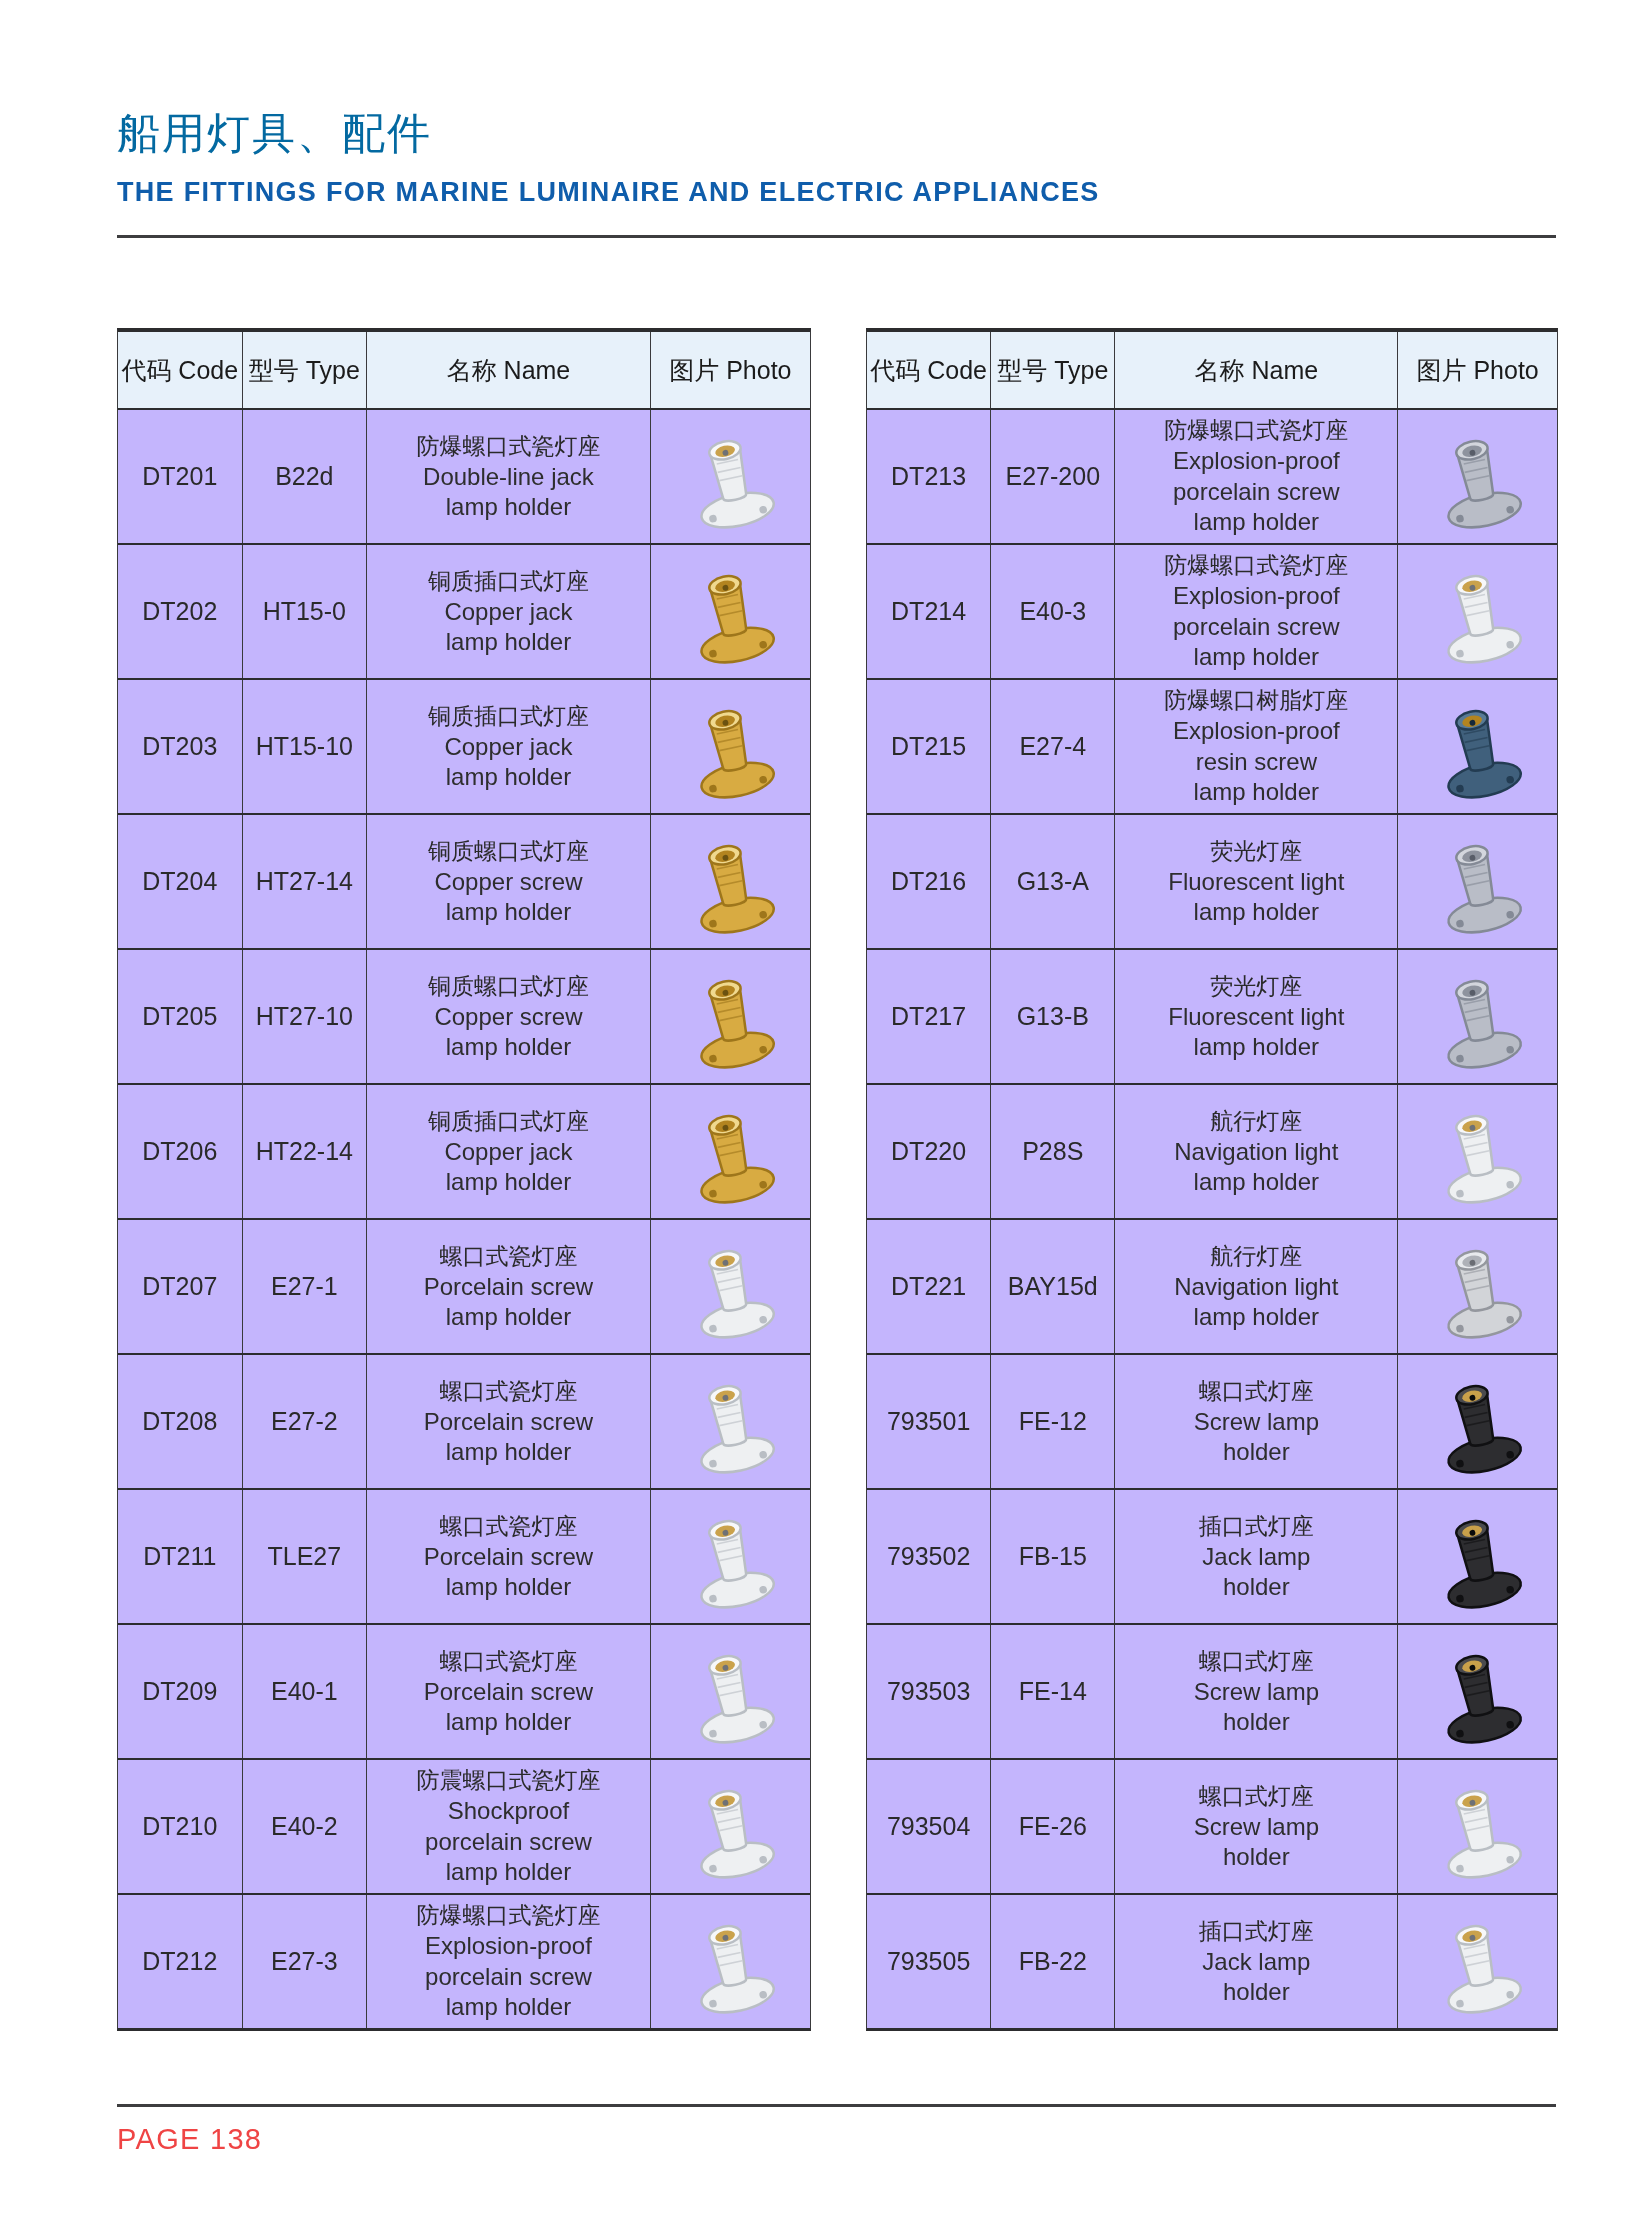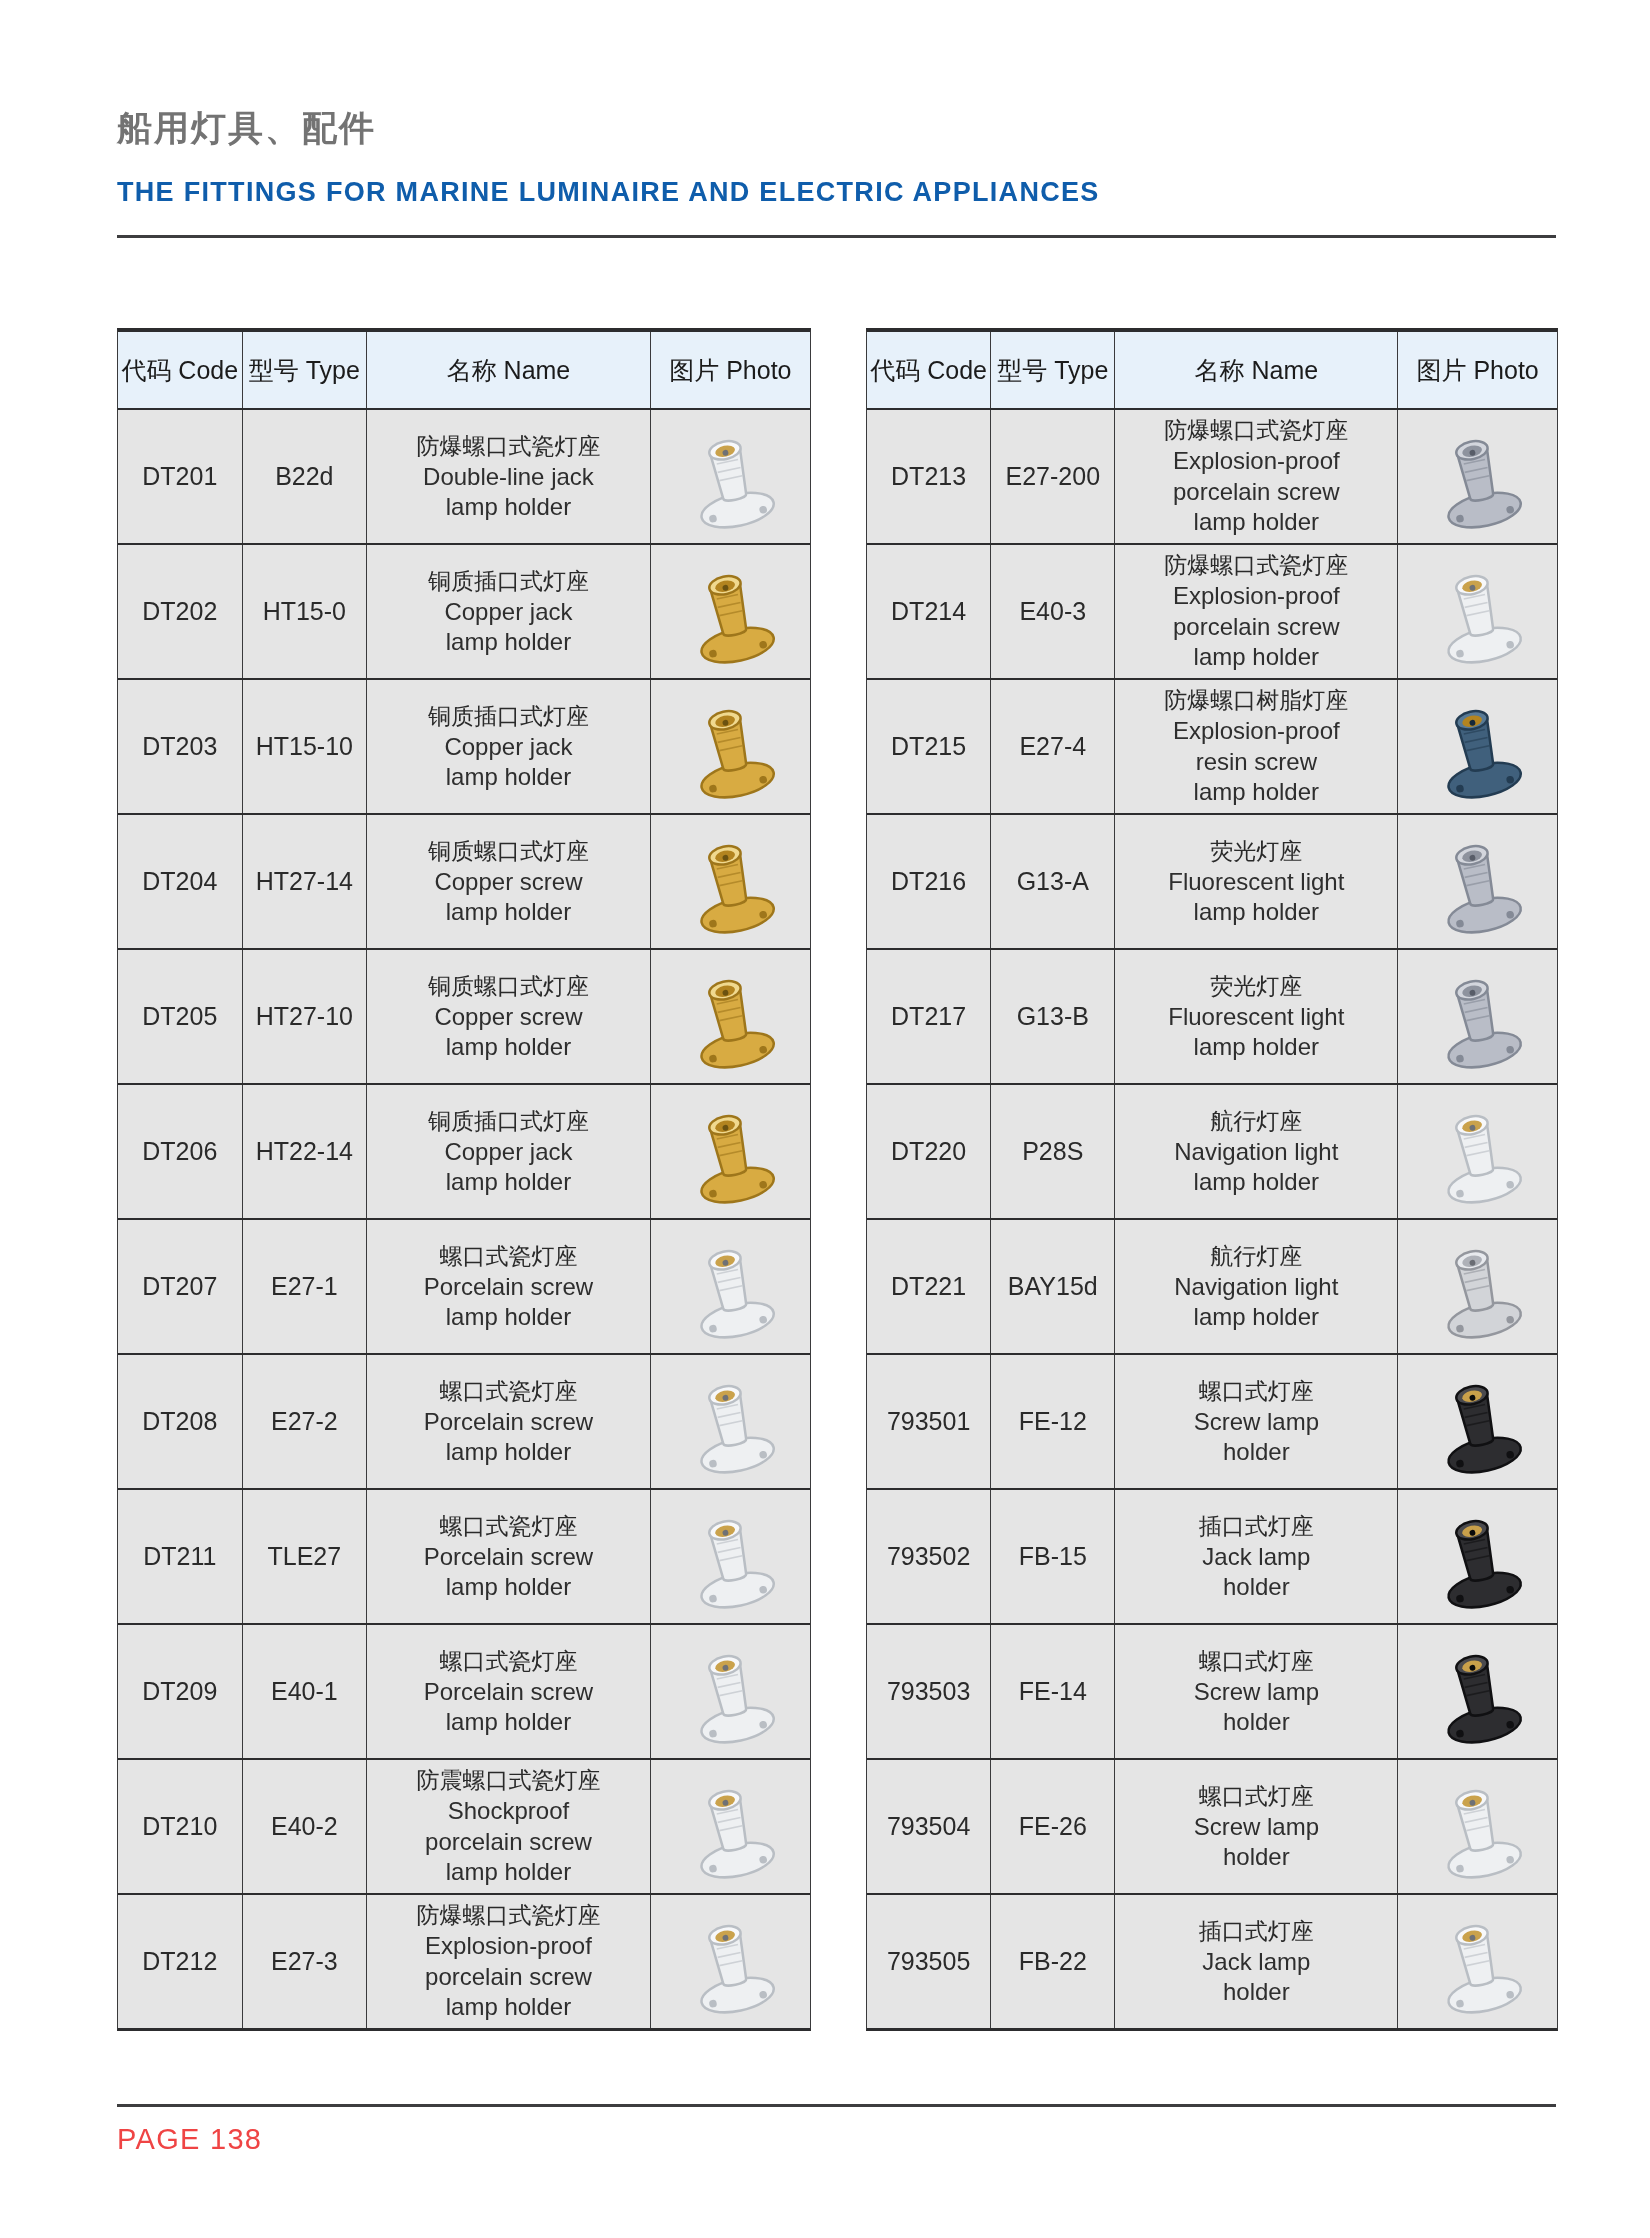--- a/index.html
+++ b/index.html
@@ -3,37 +3,37 @@
 <meta charset="utf-8">
 <style>
   html,body { margin:0; padding:0; background:#ffffff; }
   .page {
     position:relative; width:1650px; height:2239px; background:#ffffff;
     font-family:"Liberation Sans","DejaVu Sans",sans-serif; color:#232323;
     overflow:hidden;
   }
   .title {
     position:absolute; left:117px; top:105px;
-    font-size:35px; font-weight:700; letter-spacing:2px; color:#737373;
+    font-size:43px; font-weight:400; letter-spacing:2px; color:#0369a1;
     white-space:nowrap;
   }
   .subtitle {
     position:absolute; left:117px; top:177px;
     font-size:27px; font-weight:700; letter-spacing:1.3px; color:#0f5dab;
     white-space:nowrap;
   }
   .rule { position:absolute; height:2.7px; background:#3d3d3f; }
   .rule.top-rule    { left:117px; top:235px;  width:1439px; }
   .rule.footer-rule { left:117px; top:2104px; width:1439px; }
   .footer-text {
     position:absolute; left:117px; top:2123px;
     font-size:29px; letter-spacing:1.3px; color:#ef4444;
   }
   .tbl {
-    position:absolute; top:328px; background:#e5e5e5;
+    position:absolute; top:328px; background:#c4b5fd;
     border-top:4px solid #2c2c2e; border-bottom:3.3px solid #2c2c2e;
     border-left:1.3px solid #3a3a3c; border-right:1.3px solid #3a3a3c;
   }
   .tbl.left  { left:117px;  width:692px; }
   .tbl.right { left:866px; width:690px; }
   .trow {
     display:grid; grid-template-columns:18% 18% 41% 23%;
     border-bottom:2.7px solid #2c2c2e;
   }
   .trow:last-child { border-bottom:none; }

